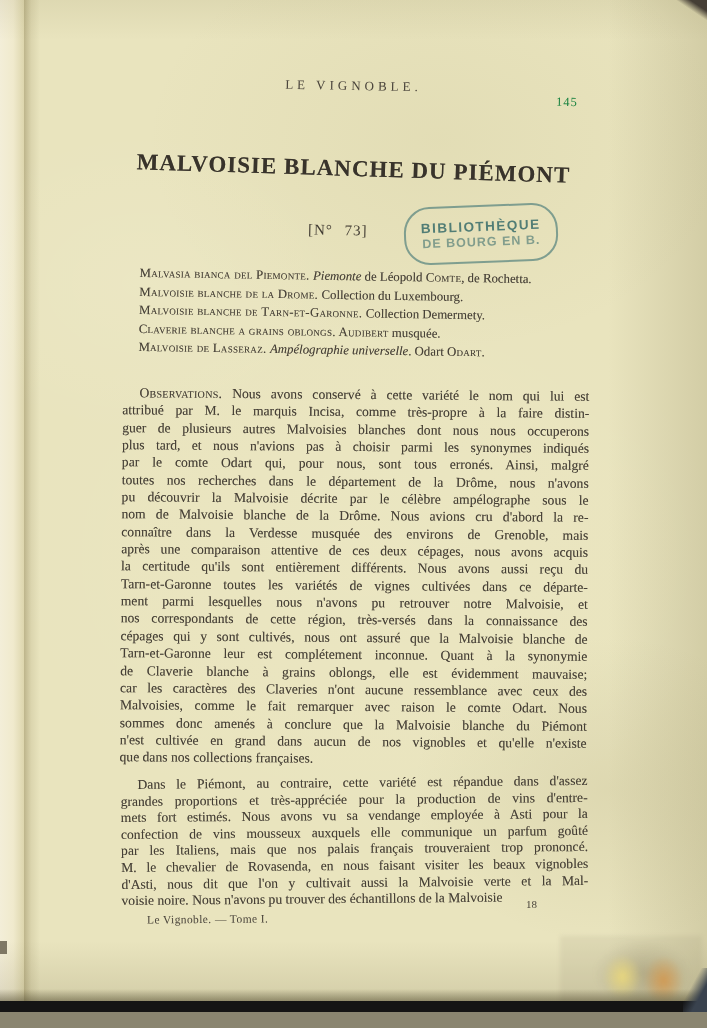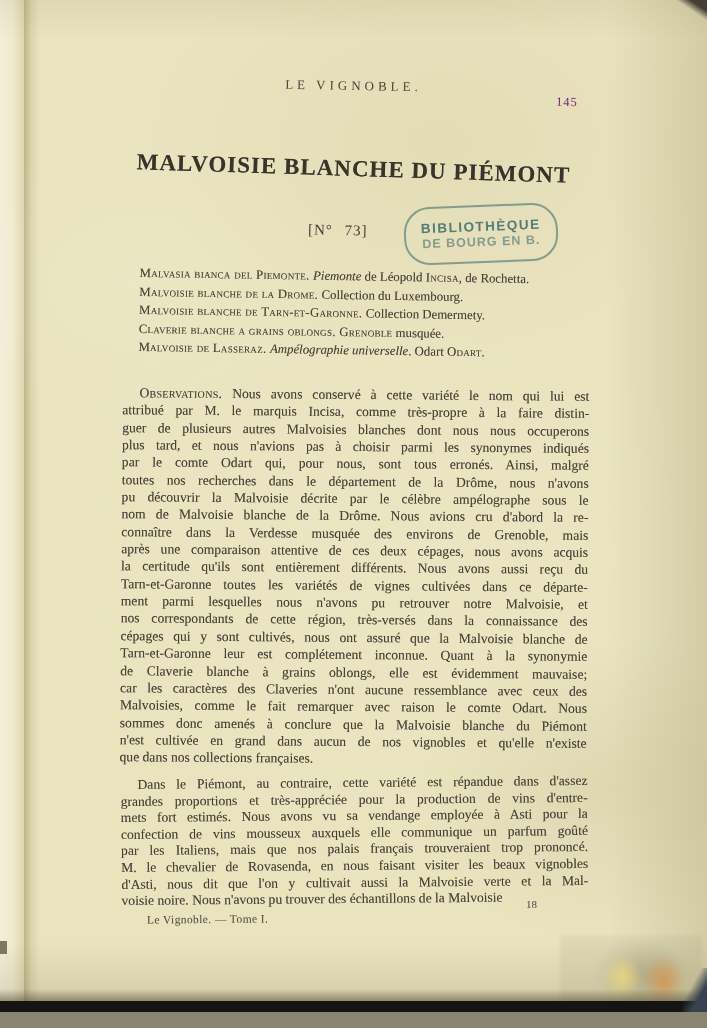--- a/index.html
+++ b/index.html
@@ -32,21 +32,21 @@
   .bottom-shadow{position:absolute;left:0;right:0;bottom:11px;height:12px;
     background:linear-gradient(to bottom,transparent,rgba(62,56,30,.45));}
   .bottom-bar{position:absolute;left:0;right:0;bottom:0;height:11px;background:#141414;}
   .corner-br{position:absolute;right:0;bottom:0;width:24px;height:44px;
     background:linear-gradient(to top left,#39424e 32%,transparent 62%);}
   .left-notch{position:absolute;left:0;top:941px;width:7px;height:13px;background:#6a6350;opacity:.85;}
   
   .running-header{position:absolute;top:78px;left:0;right:0;text-align:center;
     font-size:13px;letter-spacing:4px;color:#4b453c;transform:rotate(1deg);}
   .page-number{position:absolute;top:95px;left:556px;font-size:12.5px;
-    letter-spacing:1px;color:#701a75;transform:rotate(1deg);}
+    letter-spacing:1px;color:#15803d;transform:rotate(1deg);}
   .page-title{position:absolute;top:156px;left:50px;right:50px;text-align:center;
     font-size:23px;font-weight:bold;letter-spacing:1px;color:#38332b;
     transform:rotate(1.8deg);text-shadow:0 0 .5px rgba(56,51,43,.55);}
   .entry-number{position:absolute;top:222px;left:308px;font-size:15px;
     word-spacing:7px;letter-spacing:1px;color:#433d34;transform:rotate(1.1deg);}
   .stamp{position:absolute;top:205px;left:404px;width:150px;height:54px;
     border:2.5px solid rgba(58,114,115,.6);border-radius:26px;
     transform:rotate(-2.2deg);display:flex;flex-direction:column;
     align-items:center;justify-content:center;gap:1px;
     font-family:"Liberation Sans",sans-serif;}
@@ -90,24 +90,24 @@
   <h1 class="page-title" style="margin:0;">MALVOISIE BLANCHE DU PIÉMONT</h1>
 
   <div class="entry-number">[N° 73]</div>
 
   <div class="stamp">
     <div class="stamp-l1">BIBLIOTHÈQUE</div>
     <div class="stamp-l2">DE BOURG EN B.</div>
   </div>
 
   <div class="synonyms">
-      <div class="line"><span class="seg-sc">Malvasia bianca del Piemonte. </span><span class="seg-i">Piemonte</span><span class="seg-n"> de Léopold </span><span class="seg-sc">Incisa</span><span class="seg-n">, de Rochetta.</span></div>
+      <div class="line"><span class="seg-sc">Malvasia bianca del Piemonte. </span><span class="seg-i">Piemonte</span><span class="seg-n"> de Léopold </span><span class="seg-sc">Comte</span><span class="seg-n">, de Rochetta.</span></div>
       <div class="line"><span class="seg-sc">Malvoisie blanche de la Drome. </span><span class="seg-n">Collection du Luxembourg.</span></div>
       <div class="line"><span class="seg-sc">Malvoisie blanche de Tarn-et-Garonne. </span><span class="seg-n">Collection Demermety.</span></div>
-      <div class="line"><span class="seg-sc">Claverie blanche a grains oblongs. </span><span class="seg-sc">Grenoble</span><span class="seg-n"> musquée.</span></div>
+      <div class="line"><span class="seg-sc">Claverie blanche a grains oblongs. </span><span class="seg-sc">Audibert</span><span class="seg-n"> musquée.</span></div>
       <div class="line"><span class="seg-sc">Malvoisie de Lasseraz. </span><span class="seg-i">Ampélographie universelle</span><span class="seg-n">. Odart </span><span class="seg-sc">Odart</span><span class="seg-n">.</span></div>
     </div>
 
   <div class="para para-1">
       <div class="line"><span class="seg-sc">Observations.</span><span class="seg-n"> Nous avons conservé à cette variété le nom qui lui est</span></div>
       <div class="line">attribué par M. le marquis Incisa, comme très-propre à la faire distin-</div>
       <div class="line">guer de plusieurs autres Malvoisies blanches dont nous nous occuperons</div>
       <div class="line">plus tard, et nous n'avions pas à choisir parmi les synonymes indiqués</div>
       <div class="line">par le comte Odart qui, pour nous, sont tous erronés. Ainsi, malgré</div>
       <div class="line">toutes nos recherches dans le département de la Drôme, nous n'avons</div>

